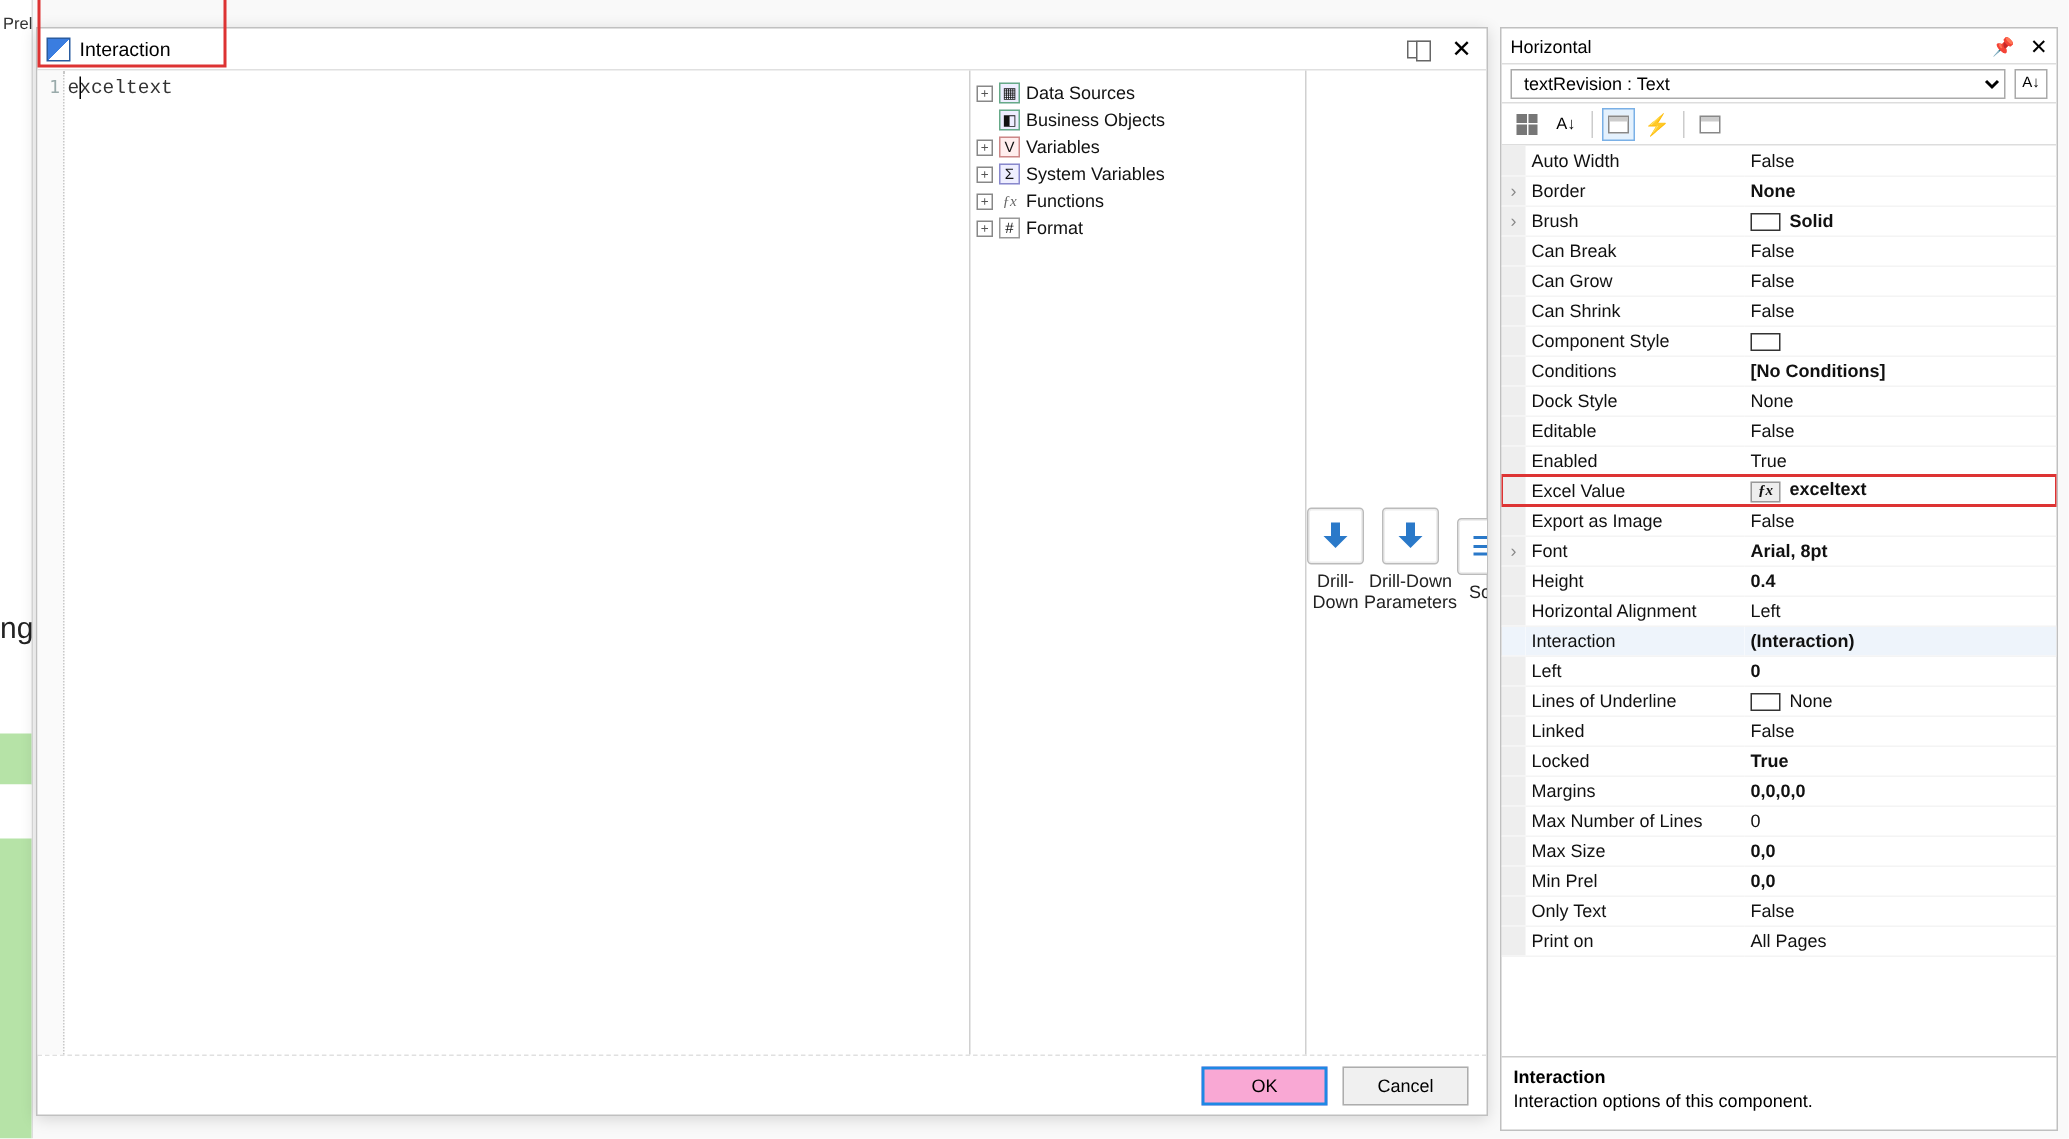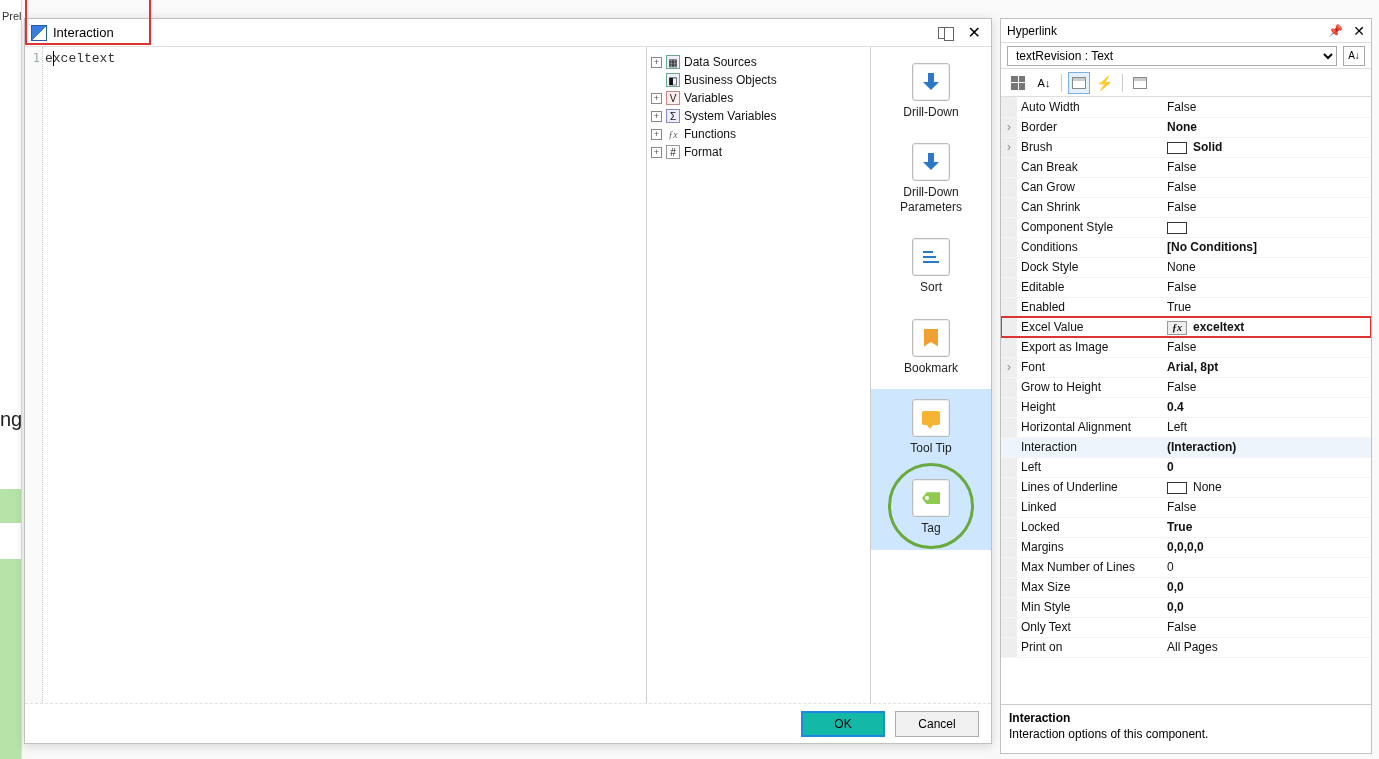--- a/index.html
+++ b/index.html
@@ -36,30 +36,30 @@
 .code .caret { position:absolute; left:10px; top:4px; width:0; border-left:1px solid #000; height:15px; }
 .red-box-1 { position:absolute; left:0; top:-28px; width:126px; height:54px; border:2px solid #d33; pointer-events:none; }
 
 .tree-pane { width: 224px; border-right: 1px solid #d0d0d0; padding: 6px 4px; overflow:auto; }
 .tree-item { display:flex; align-items:center; gap:4px; padding:2px 0; font-size:12px; color:#111; cursor:pointer; }
 .tree-item .exp { width:11px; height:11px; border:1px solid #888; display:inline-flex; align-items:center; justify-content:center; font-size:9px; line-height:1; color:#555; }
 .tree-item .ticon { width:14px; height:14px; display:inline-flex; align-items:center; justify-content:center; font-size:10px; border:1px solid #6a8; background:#eef; }
 .tree-item .fx { font-style:italic; font-family:serif; border:none; background:none; color:#666; }
 .tree-item .noexp { width:11px; height:11px; }
 
-.side-pane { flex:1; display:flex; flex-direction:column; align-items:center; padding: 6px 0; overflow:auto; position:relative; }
+.side-pane { flex:1; display:flex; flex-direction:row; align-items:center; padding: 6px 0; overflow:auto; position:relative; }
 .side-item { width: 100%; display:flex; flex-direction:column; align-items:center; gap:4px; padding:10px 0 14px; cursor:pointer; }
 .side-item.selected { background:#cfe6ff; }
 .side-item .box { width:38px; height:38px; border:1px solid #bbb; border-radius:3px; background:#fff; display:flex; align-items:center; justify-content:center; box-shadow: inset 0 0 0 1px #eee; }
 .side-item .lbl { font-size:12px; text-align:center; line-height:1.2; color:#222; }
 .green-circle { position:absolute; width:86px; height:86px; border:3px solid #6aaa3c; border-radius:50%; bottom:0; left:50%; transform:translateX(-50%); pointer-events:none; }
 
 .dialog-footer { height:40px; border-top:1px dashed #e0e0e0; display:flex; justify-content:flex-end; align-items:center; padding:0 12px; gap:10px; }
 .btn { min-width:84px; height:26px; border:1px solid #adadad; background:#f0f0f0; font-size:12px; cursor:pointer; }
-.btn.primary { border:2px solid #1e88e5; background:#14b8a6; }
+.btn.primary { border:2px solid #1e88e5; background:#f9a8d4; }
 
 
 .props { position:absolute; left: 1000px; top: 18px; width: 372px; height: 736px; border:1px solid #c0c0c0; background:#fff; display:flex; flex-direction:column; }
 .props-title { height:24px; display:flex; align-items:center; padding:0 6px; font-size:12px; border-bottom:1px solid #ddd; }
 .props-title .spacer { flex:1; }
 .props-title .pin { font-size:12px; cursor:pointer; }
 .props-title .pclose { font-size:14px; cursor:pointer; margin-left:10px; }
 .props-select { height:26px; display:flex; align-items:center; padding:4px 6px; gap:6px; border-bottom:1px solid #ddd; }
 .props-select select { flex:1; height:20px; border:1px solid #aaa; font-size:12px; padding:0 4px; background:#fff; }
 .sort-btn { width:22px; height:20px; border:1px solid #aaa; background:#fff; font-size:10px; display:flex; align-items:center; justify-content:center; cursor:pointer; }
@@ -216,21 +216,21 @@
   </div>
 
   <div class="dialog-footer">
     <button class="btn primary">OK</button>
     <button class="btn">Cancel</button>
   </div>
 </div>
 
 <div class="props">
   <div class="props-title">
-    <span>Hyperlink</span>
+    <span>Horizontal</span>
     <span class="spacer"></span>
     <span class="pin">📌</span>
     <span class="pclose">✕</span>
   </div>
   <div class="props-select">
     <select>
       <option>textRevision : Text</option>
     </select>
     <div class="sort-btn">A↓</div>
   </div>
@@ -325,25 +325,20 @@
             <td class="c1">Export as Image</td>
             <td class="c2"><span>False</span></td>
           </tr>
           <tr>
             <td class="c0">›</td>
             <td class="c1">Font</td>
             <td class="c2 bold"><span>Arial, 8pt</span></td>
           </tr>
           <tr>
             <td class="c0"></td>
-            <td class="c1">Grow to Height</td>
-            <td class="c2"><span>False</span></td>
-          </tr>
-          <tr>
-            <td class="c0"></td>
             <td class="c1">Height</td>
             <td class="c2 bold"><span>0.4</span></td>
           </tr>
           <tr>
             <td class="c0"></td>
             <td class="c1">Horizontal Alignment</td>
             <td class="c2"><span>Left</span></td>
           </tr>
           <tr class="sel">
             <td class="c0"></td>
@@ -380,21 +375,21 @@
             <td class="c1">Max Number of Lines</td>
             <td class="c2"><span>0</span></td>
           </tr>
           <tr>
             <td class="c0"></td>
             <td class="c1">Max Size</td>
             <td class="c2 bold"><span>0,0</span></td>
           </tr>
           <tr>
             <td class="c0"></td>
-            <td class="c1">Min Style</td>
+            <td class="c1">Min Prel</td>
             <td class="c2 bold"><span>0,0</span></td>
           </tr>
           <tr>
             <td class="c0"></td>
             <td class="c1">Only Text</td>
             <td class="c2"><span>False</span></td>
           </tr>
           <tr>
             <td class="c0"></td>
             <td class="c1">Print on</td>

